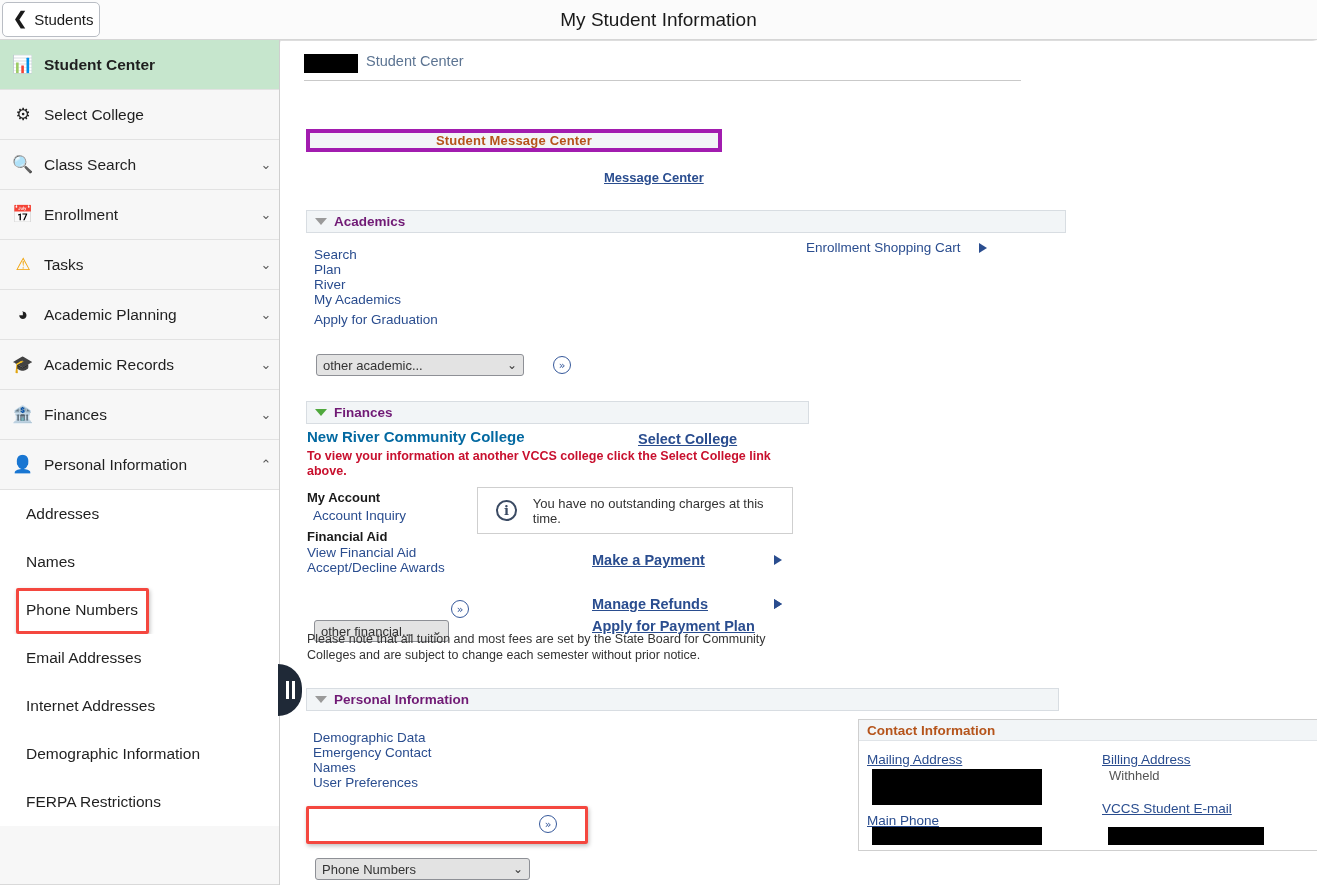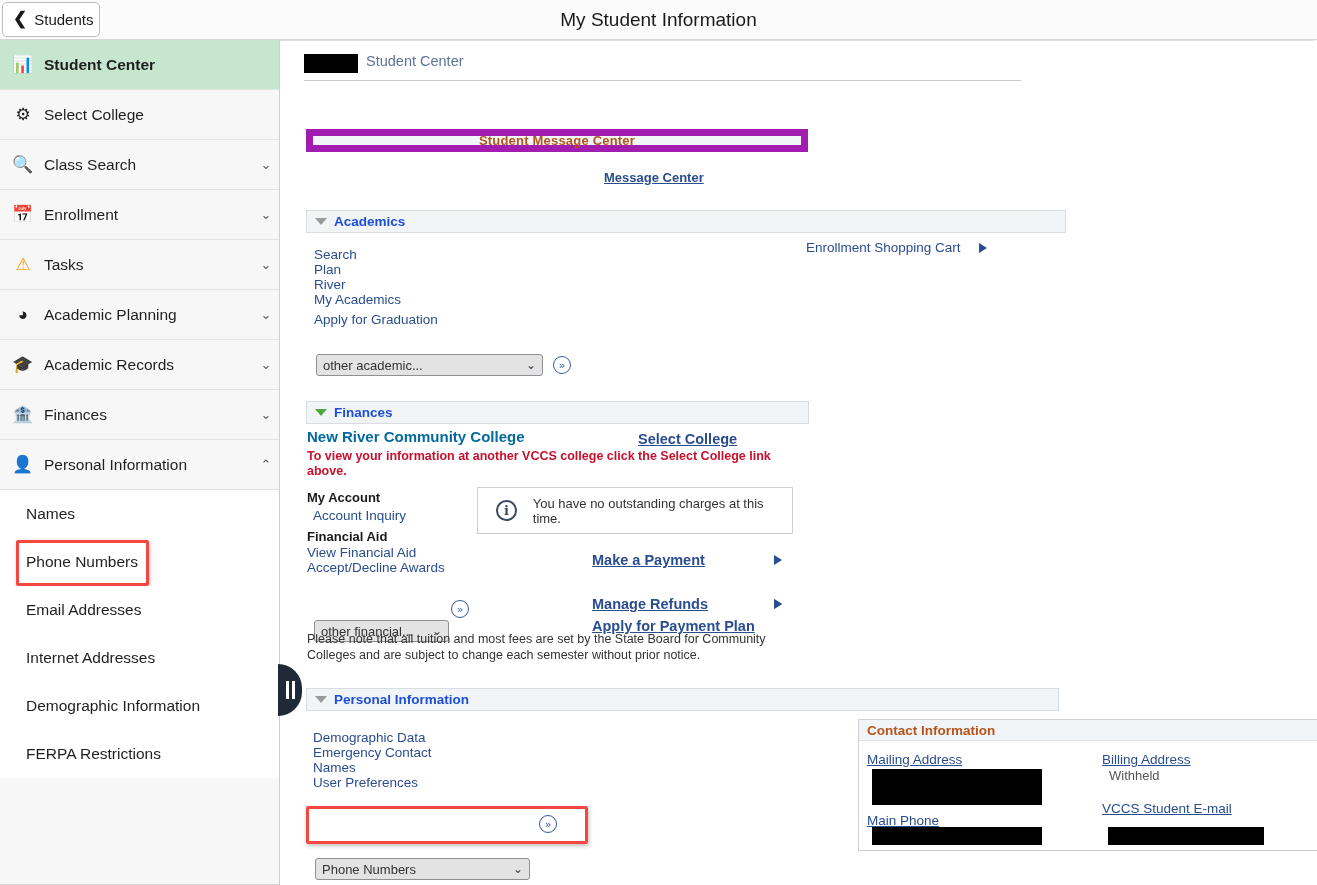--- a/index.html
+++ b/index.html
@@ -85,36 +85,36 @@
   .crumb {
     position:absolute; left:23px; top:12px; width:717px; height:28px;
     border-bottom:1px solid #c9c9c9;
     display:flex; align-items:flex-start; gap:8px;
   }
   .redact { background:#000; display:inline-block; }
   .crumb .redact{ width:54px; height:19px; margin-top:1px;}
   .crumb-text{ font-size:14.5px; color:#5c7492; }
 
   .msg-center-bar{
-    position:absolute; left:25px; top:88px; width:502px; height:23px;
-    background:#f2f5f7; border:7px solid #a21caf;
+    position:absolute; left:25px; top:88px; width:416px; height:23px;
+    background:#f2f5f7; border:4px solid #a21caf;
     display:flex; align-items:center; justify-content:center;
     font-size:13px; font-weight:bold; color:#b5541b; letter-spacing:.2px;
   }
   .msg-center-link{
     position:absolute; left:323px; top:129px;
     font-size:13px; font-weight:bold; color:#2a4d8f; text-decoration:underline;
     cursor:pointer;
   }
 
   
   .grp-head{
     position:absolute; background:#f2f5f7; border:1px solid #d8dde2;
     height:23px; display:flex; align-items:center; padding-left:8px; gap:7px;
-    font-size:13.5px; font-weight:bold; color:#1d4ed8;
+    font-size:13.5px; font-weight:bold; color:#701a75;
   }
   .tri{ width:0;height:0;border-left:6px solid transparent;border-right:6px solid transparent;
         border-top:7px solid #9a9a9a; }
   .tri.green{ border-top-color:#4fa83d; }
 
   .lnk{ color:#2a4d8f; font-size:13.5px; cursor:pointer; }
   .lnk.u{ text-decoration:underline; }
   .lnk.bold{ font-weight:bold; }
 
   .abs{ position:absolute; }
@@ -233,20 +233,23 @@
       <span class="nav-chevron">⌄</span>
     </div>
 
     <div class="nav-item">
       <span class="nav-ico">👤</span>
       <span class="nav-label">Personal Information</span>
       <span class="nav-chevron">⌃</span>
     </div>
 
     <div class="sub-item">
+      <span>Addresses</span>
+    </div>
+    <div class="sub-item">
       <span>Names</span>
     </div>
     <div class="sub-item boxed">
       <span>Phone Numbers</span>
     </div>
     <div class="sub-item">
       <span>Email Addresses</span>
     </div>
     <div class="sub-item">
       <span>Internet Addresses</span>
@@ -284,21 +287,21 @@
     <div class="abs lnk" style="left:33px; top:221px;">Plan</div>
     <div class="abs lnk" style="left:33px; top:236px;">River</div>
     <div class="abs lnk" style="left:33px; top:251px;">My Academics</div>
     <div class="abs lnk" style="left:33px; top:271px;">Apply for Graduation</div>
 
     <div class="abs" style="left:525px; top:199px; display:flex; align-items:center; gap:18px;">
       <span class="lnk">Enrollment Shopping Cart</span>
       <span class="arrowR"></span>
     </div>
 
-    <div class="abs sel" style="left:35px; top:313px; width:227px;">
+    <div class="abs sel" style="left:35px; top:313px; width:208px;">
       <span>other academic...</span>
       <span class="chev">⌄</span>
     </div>
     <div class="abs gobtn" style="left:272px; top:315px;">»</div>
 
     <div class="grp-head" style="left:25px; top:360px; width:503px;">
       <span class="tri green"></span>
       <span>Finances</span>
     </div>
     <div class="abs finance-college" style="left:26px; top:387px;">New River Community College</div>

